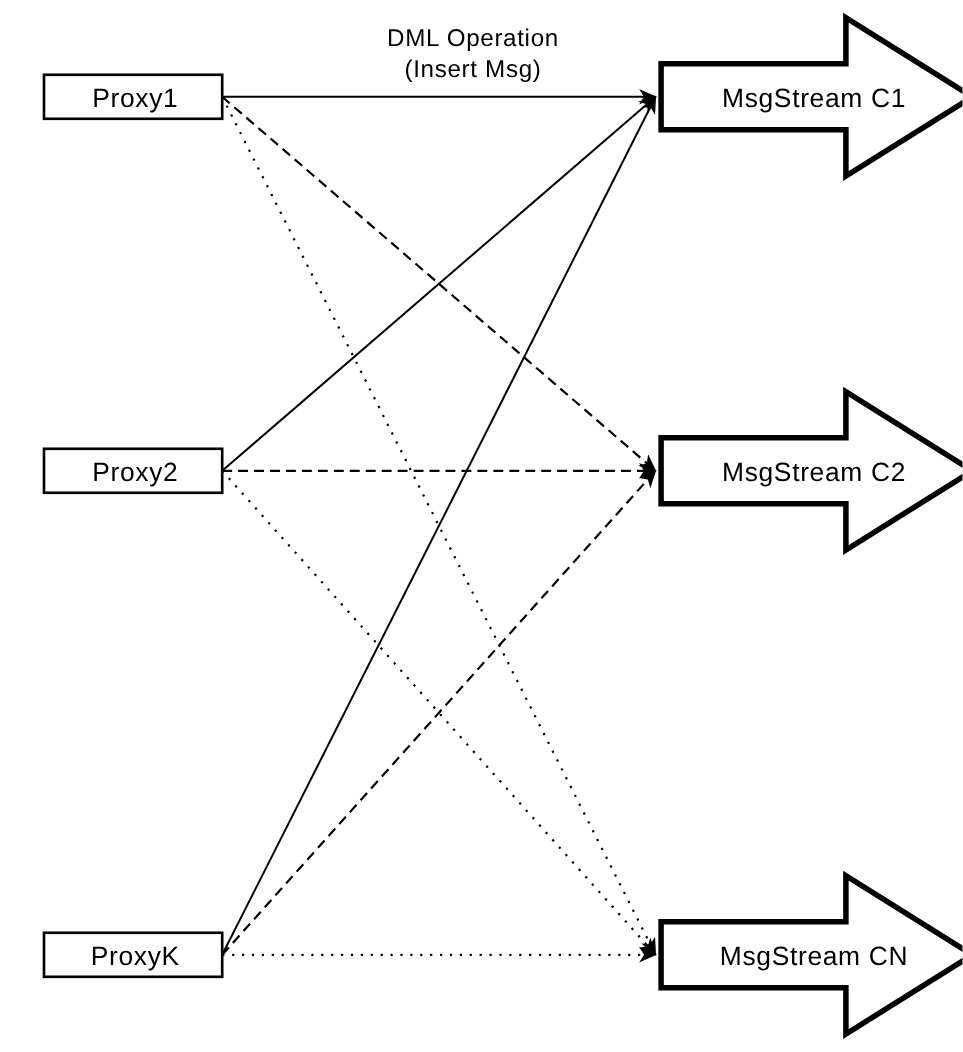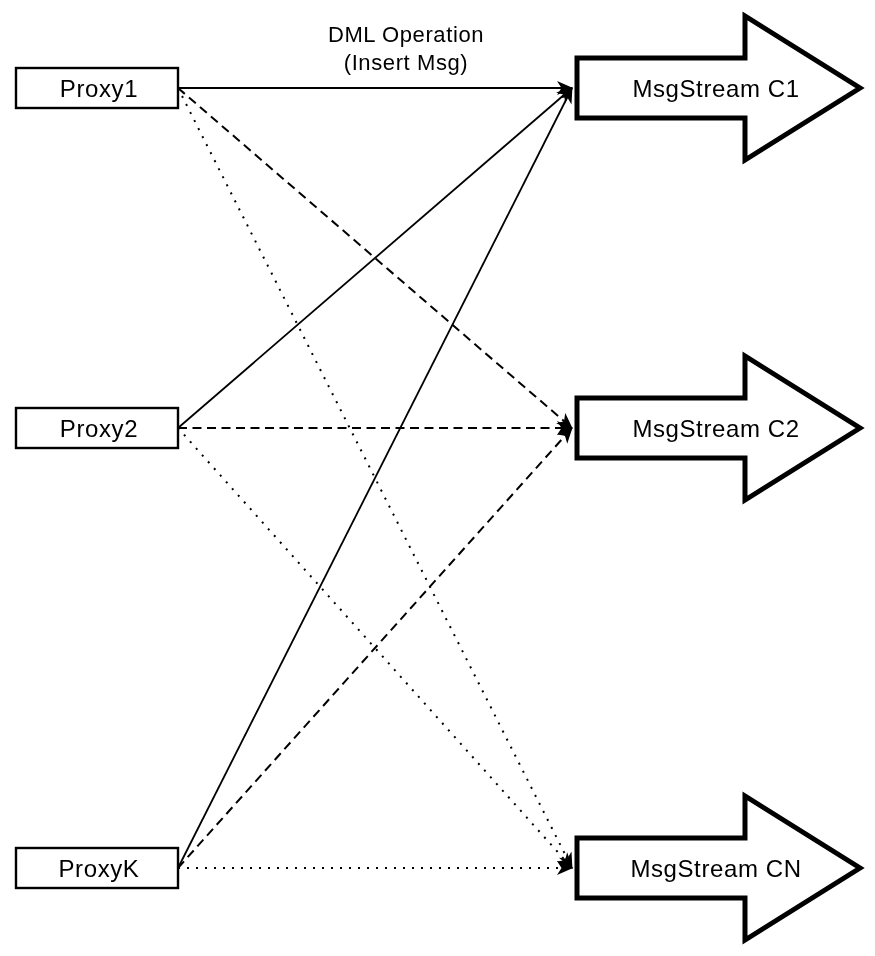--- a/index.html
+++ b/index.html
@@ -4,20 +4,21 @@
 <style>
   :root { --ink: #000000; --paper: #ffffff; }
   * { box-sizing: border-box; }
   html, body { margin: 0; padding: 0; background: var(--paper); }
   body { width: 875px; height: 956px; overflow: hidden; }
   .canvas {
     position: relative;
     width: 875px; height: 956px;
     background: var(--paper);
     font-family: "Liberation Sans", sans-serif;
+    padding-left: 24px;
   }
   svg text {
     fill: var(--ink);
     font-family: "Liberation Sans", sans-serif;
     letter-spacing: 0.6px;
   }
   .title-text { font-size: 22px; }
   .node-label { font-size: 24px; }
   .proxy-box {
     fill: var(--paper);

